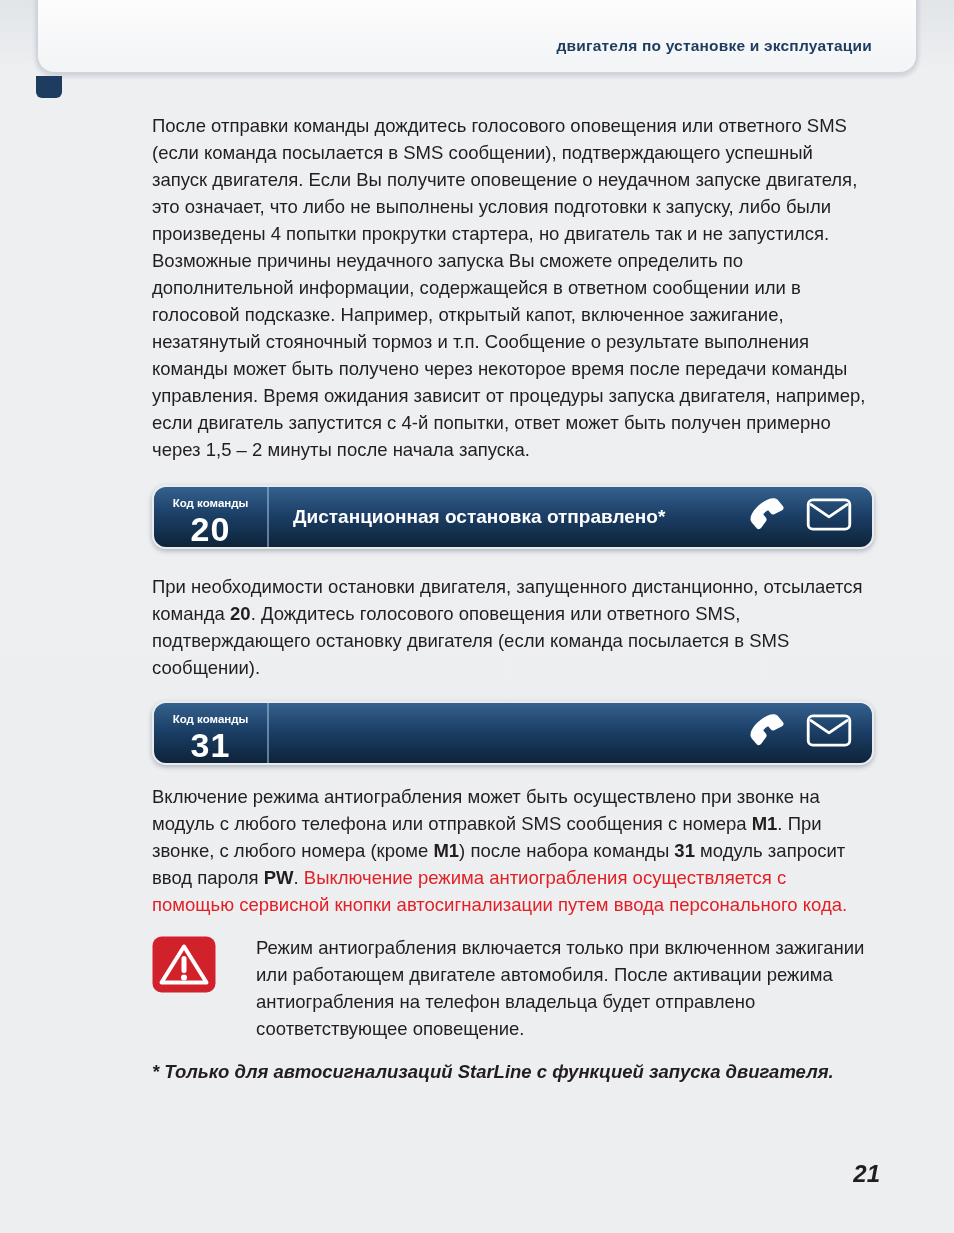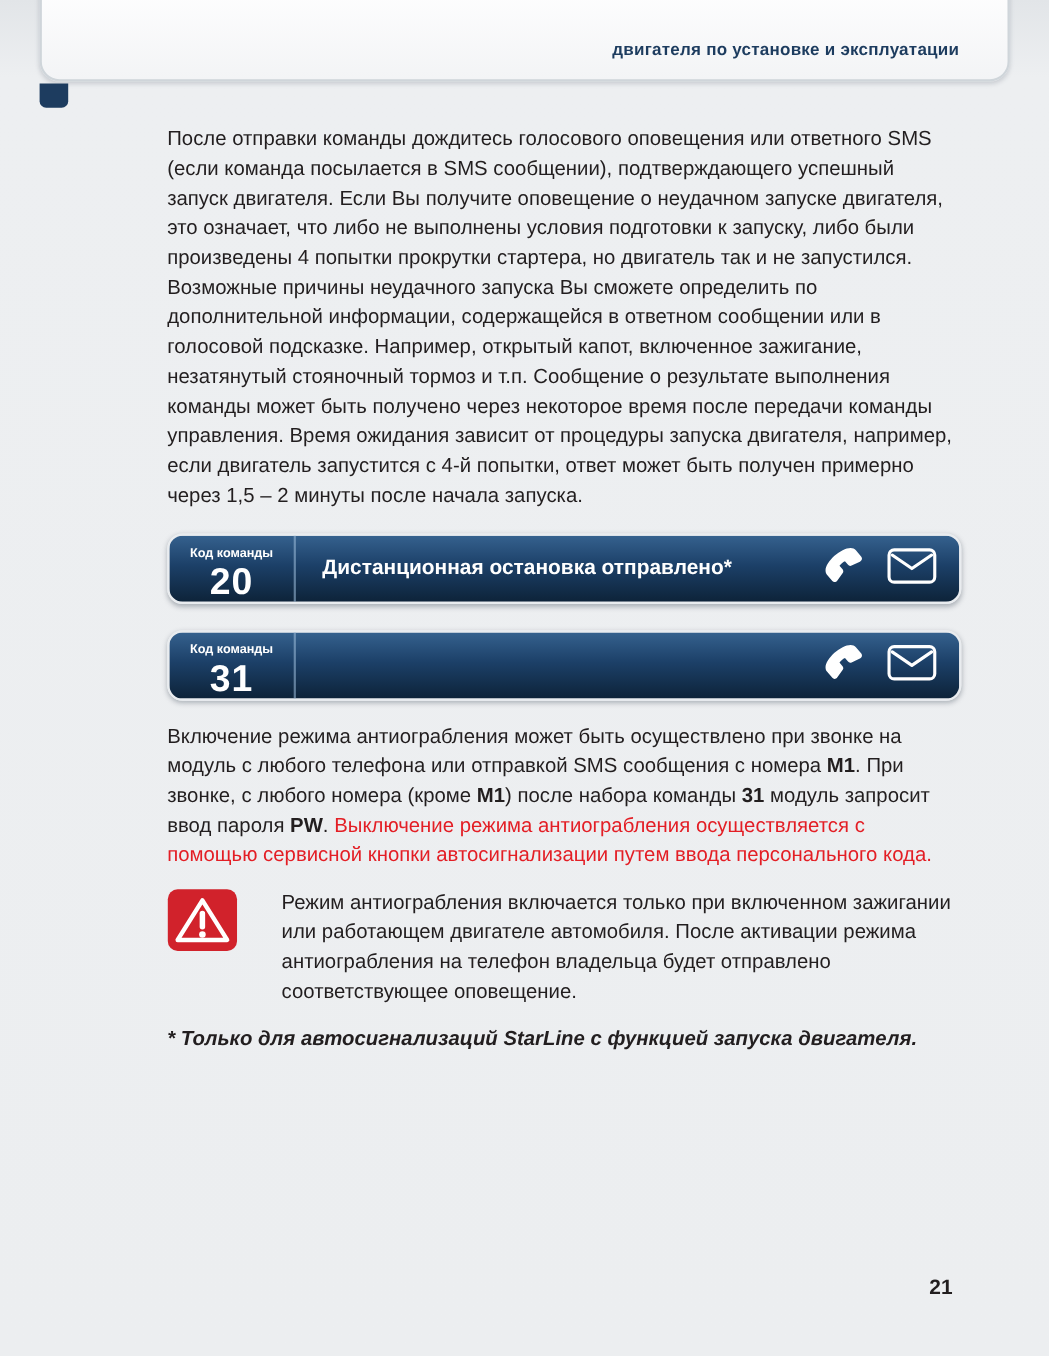--- a/index.html
+++ b/index.html
@@ -68,22 +68,22 @@
   .warning-block { display: flex; gap: 40px; margin-bottom: 16px; margin-top: 2px; }
   .warning-icon-wrap { flex: 0 0 64px; padding-top: 2px; }
   .warning-text { width: 636px; }
 
   .footnote {
     font-size: 18.5px; line-height: 27px;
     font-weight: bold; font-style: italic;
   }
 
   .page-number {
-    position: absolute; right: 88px; top: 1160px;
-    font-size: 19px; font-weight: bold; color: #221e1f;
+    position: absolute; right: 74px; top: 1160px;
+    font-size: 24px; font-weight: bold; color: #221e1f; font-style: italic;
   }
 </style>
 </head>
 <body>
 
 <div class="header-bar">
   <span class="header-title">двигателя по установке и эксплуатации</span>
 </div>
 <div class="header-tab"></div>
 
@@ -108,20 +108,21 @@
       </span>
       <span>
         <svg width="46" height="34" viewBox="0 0 48 36">
           <rect x="2" y="2" width="44" height="31" rx="5" fill="none" stroke="#ffffff" stroke-width="3"></rect>
           <path d="M5 7 L24 20 L43 7" fill="none" stroke="#ffffff" stroke-width="3" stroke-linecap="round" stroke-linejoin="round"></path>
         </svg>
       </span>
     </div>
   </div>
 
+  <p class="body-text mb-p2"><span>При необходимости остановки двигателя, запущенного дистанционно, отсылается команда </span><b>20</b><span>. Дождитесь голосового оповещения или ответного SMS, подтверждающего остановку двигателя (если команда посылается в SMS сообщении).</span></p>
 
   <div class="command-banner banner-2">
     <div class="code-section">
       <span class="code-label">Код команды</span>
       <span class="code-number">31</span>
     </div>
     <div class="banner-divider"></div>
     <div class="banner-icons">
       <span>
         <svg width="42" height="42" viewBox="0 0 44 44">

